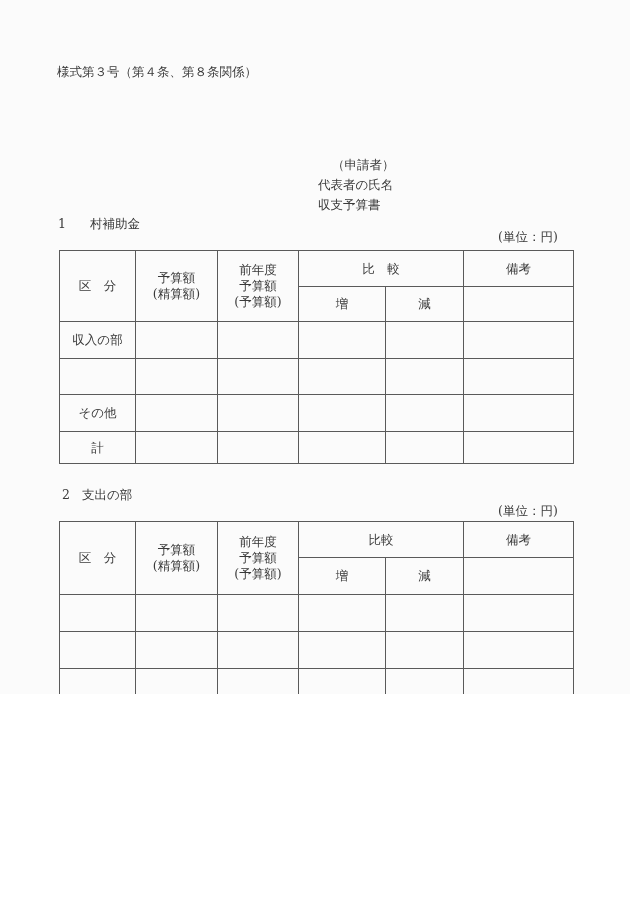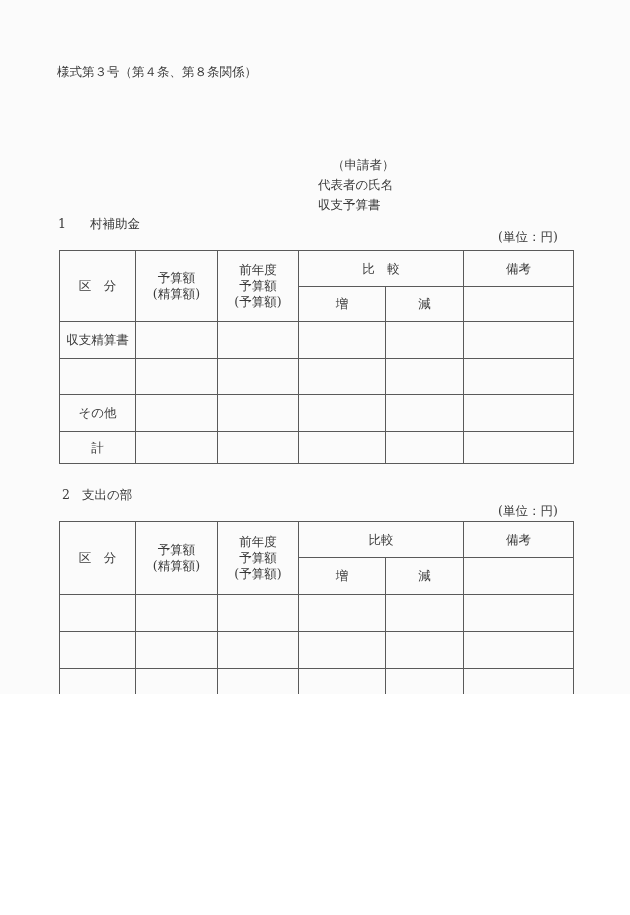--- a/index.html
+++ b/index.html
@@ -72,21 +72,21 @@
 (予算額)</td>
       <td colspan="2">比　較</td>
       <td>備考</td>
     </tr>
     <tr class="r35">
       <td>増</td>
       <td>減</td>
       <td></td>
     </tr>
     <tr class="r37">
-      <td>収支精算書</td>
+      <td>収入の部</td>
       <td></td>
       <td></td>
       <td></td>
       <td></td>
       <td></td>
     </tr>
     <tr class="r36">
       <td></td>
       <td></td>
       <td></td>

